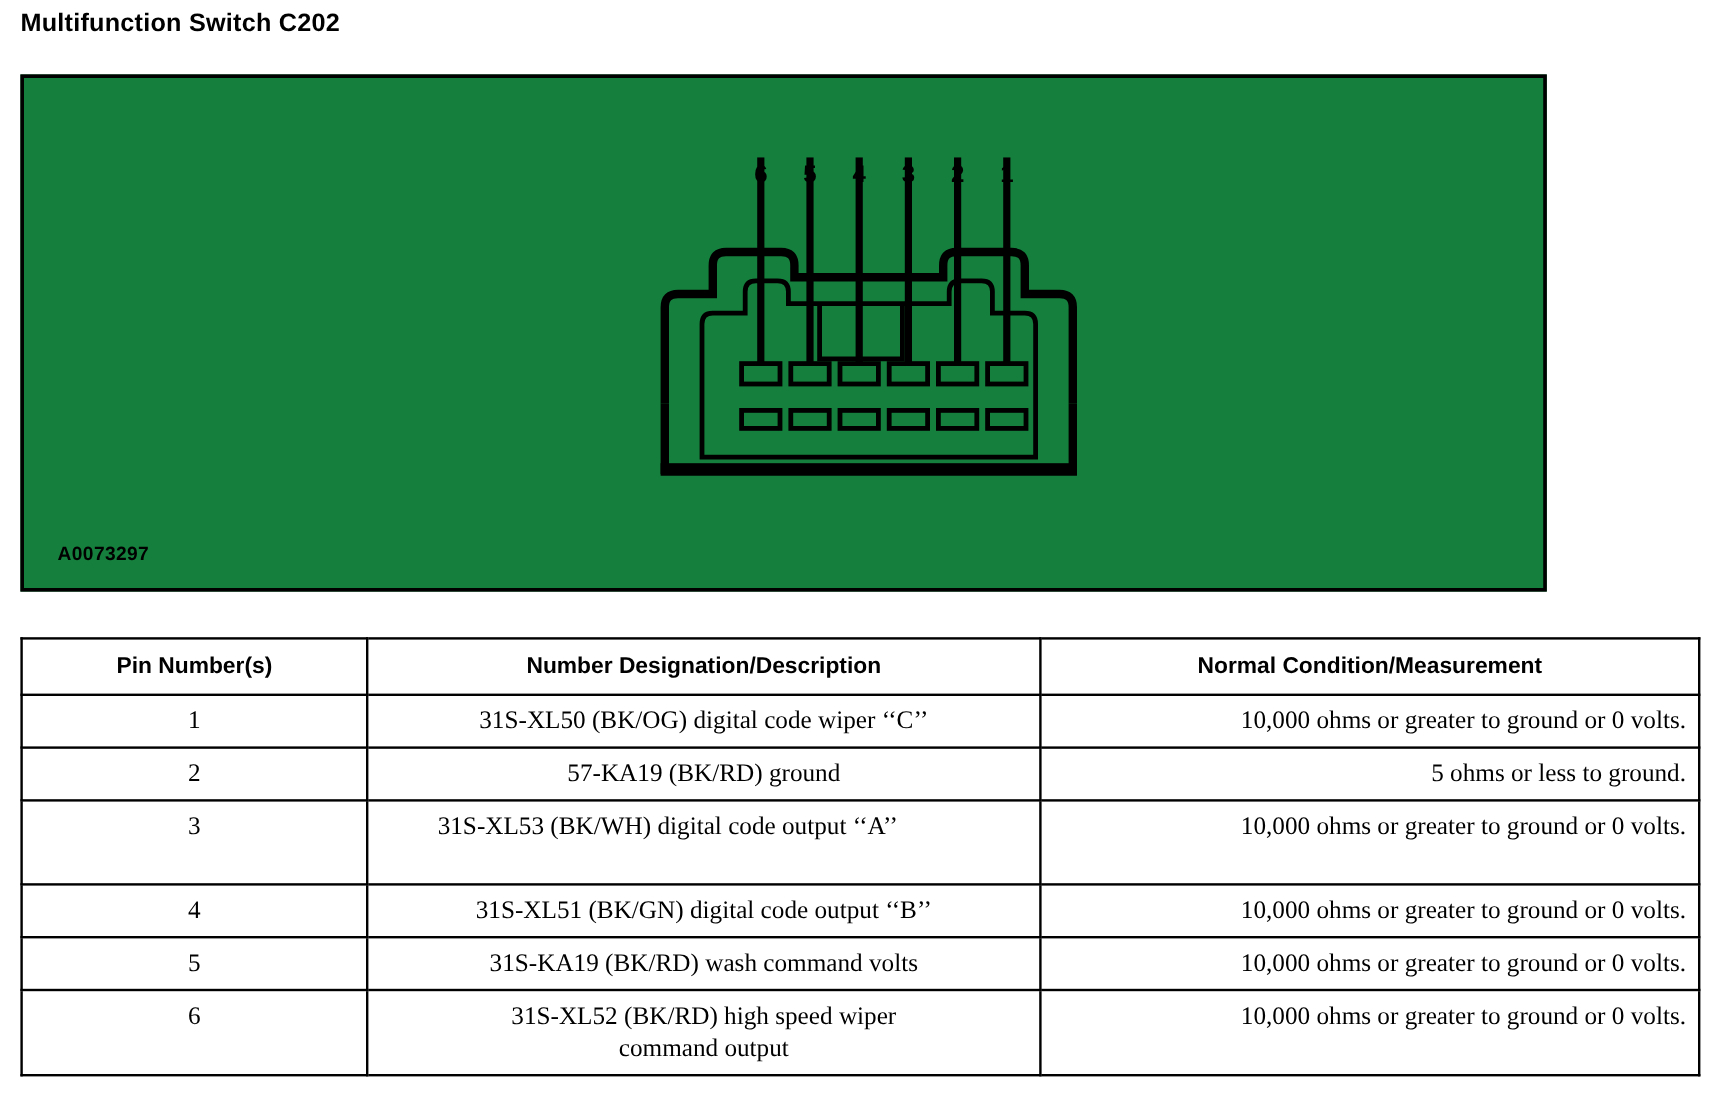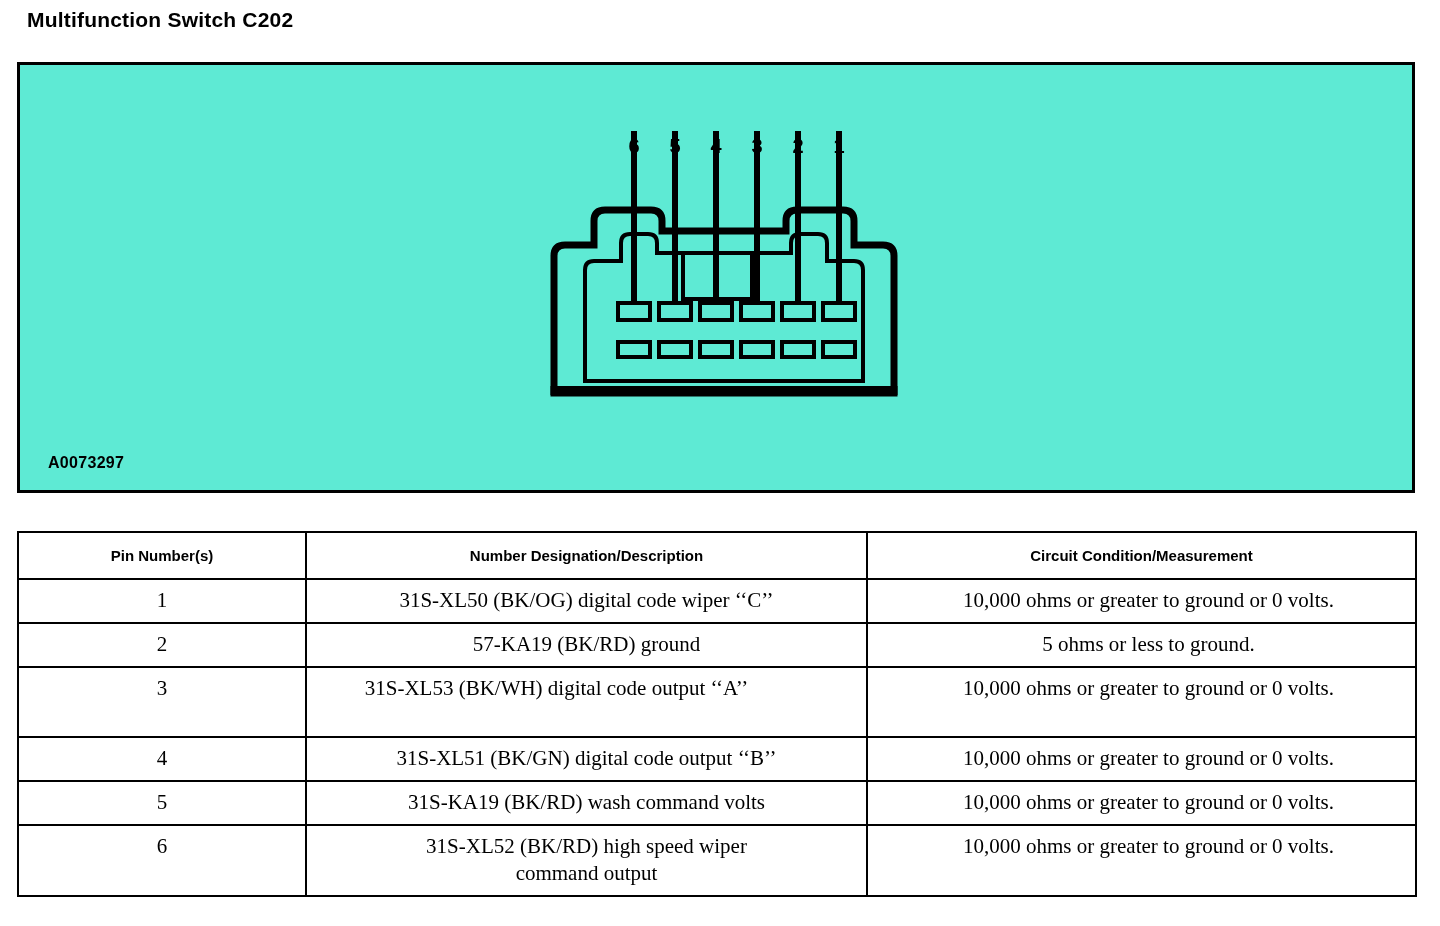--- a/index.html
+++ b/index.html
@@ -20,33 +20,32 @@
   
   .page-title {
     position: absolute;
     left: 17px;
     top: 8px;
     font-family: "Liberation Sans", sans-serif;
     font-weight: bold;
     font-size: 21px;
     letter-spacing: 0.2px;
     white-space: nowrap;
-    margin-left: 10px;
   }
 
   
   .figure-box {
     position: absolute;
     left: 17px;
     top: 62px;
-    width: 1398px;
+    width: 1272px;
     height: 431px;
     border: 3px solid #000;
     box-sizing: border-box;
-    background: #5eead4;
+    background: #15803d;
   }
 
   .figure-id {
     position: absolute;
     left: 28px;
     bottom: 18px;
     font-family: "Liberation Sans", sans-serif;
     font-weight: bold;
     font-size: 16px;
     letter-spacing: 0.3px;
@@ -96,38 +95,38 @@
   .pin-table th,
   .pin-table td {
     border: 2px solid #000;
     padding: 0;
     vertical-align: top;
     box-sizing: border-box;
   }
   .pin-table thead th {
     font-family: "Liberation Sans", sans-serif;
     font-weight: bold;
-    font-size: 15px;
+    font-size: 19px;
     text-align: center;
     height: 45px;
     line-height: 45px;
     white-space: nowrap;
   }
   .pin-table tbody td {
     font-family: "Liberation Serif", serif;
     font-weight: normal;
     font-size: 21px;
     line-height: 27px;
   }
   .cell-pad {
     padding: 7px 10px 8px 10px;
   }
   .col-pin   { text-align: center; }
   .col-desc  { text-align: center; }
-  .col-cond  { text-align: center; padding-left: 24px; font-family: Liberation Serif, serif; }
+  .col-cond  { text-align: right; padding-left: 24px; font-family: Liberation Serif, serif; }
 
   .row-tall .cell-pad { padding-bottom: 34px; }
 </style>
 </head>
 <body>
 
 <div class="page-title">Multifunction Switch C202</div>
 
 <div class="figure-box">
 
@@ -222,21 +221,21 @@
 <table class="pin-table">
   <colgroup>
     <col class="c1">
       <col class="c2">
       <col class="c3">
   </colgroup>
   <thead>
     <tr>
       <th>Pin Number(s)</th>
       <th>Number Designation/Description</th>
-      <th>Circuit Condition/Measurement</th>
+      <th>Normal Condition/Measurement</th>
     </tr>
   </thead>
   <tbody>
 
     <tr>
       <td>
         <div class="cell-pad col-pin">1</div>
       </td>
       <td>
         <div class="cell-pad col-desc">31S-XL50 (BK/OG) digital code wiper ‘‘C’’</div>

